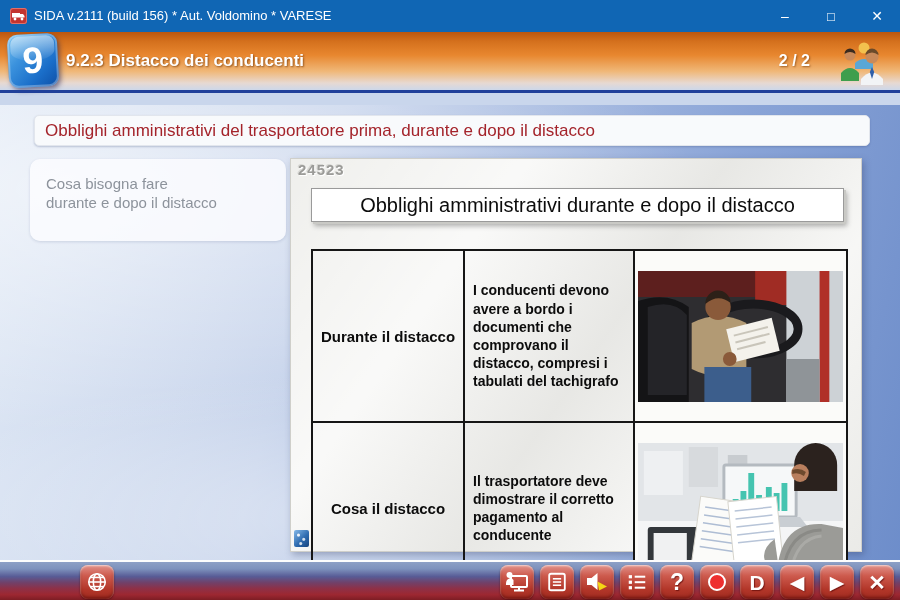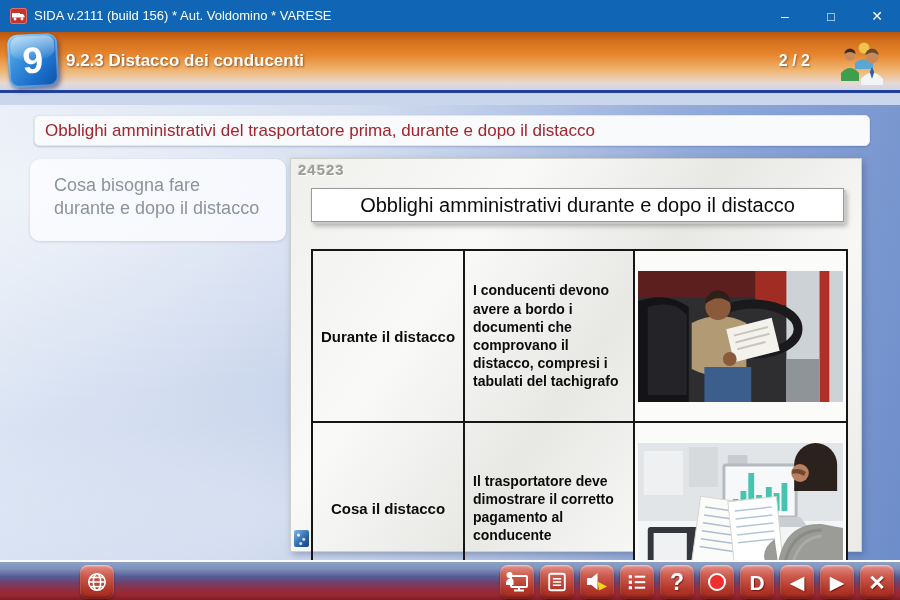--- a/index.html
+++ b/index.html
@@ -38,21 +38,21 @@
       radial-gradient(120% 90% at 8% 18%, rgba(255,255,255,.55), rgba(255,255,255,0) 58%),
       radial-gradient(90% 55% at 38% 88%, rgba(255,255,255,.38), rgba(255,255,255,0) 55%),
       linear-gradient(104deg,#dfe8f5 0%,#c6d3eb 34%,#8aa4d7 74%,#6d8dca 100%); margin-top: 12px; }
 
   .banner { position:absolute; left:34px; top:10px; width:836px; height:31px; border-radius:5px;
     background:#f8fafc; border:1px solid #e2e6ed; box-shadow:0 1px 2px rgba(40,60,110,.25);
     line-height:29px; padding-left:10px; color:#a4242b; font-size:17px; white-space:nowrap; overflow:hidden; }
 
   .question { position:absolute; left:30px; top:54px; width:256px; height:82px; border-radius:10px;
     background:rgba(252,253,255,.8); box-shadow:0 1px 3px rgba(60,80,130,.18);
-    padding:15px 0 0 24px; color:#8d939c; font-size:18px; line-height:1.28; }
+    padding:15px 0 0 16px; color:#8d939c; font-size:15px; line-height:1.28; }
 
   .slide { position:absolute; left:290px; top:53px; width:572px; height:394px;
     background:
       linear-gradient(125deg, rgba(255,255,255,0) 0%, rgba(255,255,255,.65) 28%, rgba(0,0,0,.03) 52%, rgba(255,255,255,.5) 74%, rgba(0,0,0,.02) 100%),
       #efefec;
     border:1px solid #cfcfca; box-shadow:2px 3px 7px rgba(50,60,100,.35); }
   .slide-number { position:absolute; left:7px; top:2px; font-size:15px; font-weight:bold; color:#9b9b98;
     text-shadow:1px 1px 0 #ffffff, -1px -1px 0 #d8d8d4; letter-spacing:1px; }
   .slide-title { position:absolute; left:20px; top:29px; width:533px; height:34px; background:#ffffff;
     border:1px solid #9a9a9a; box-shadow:2px 2px 0 #c9c9c5, 3px 4px 5px rgba(0,0,0,.3);

